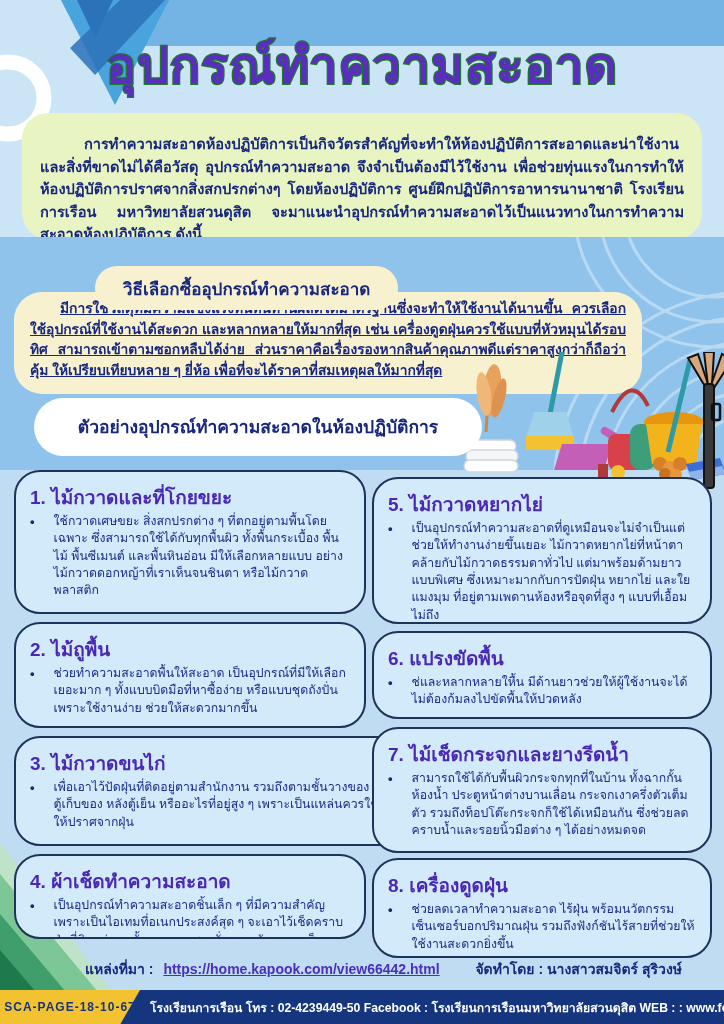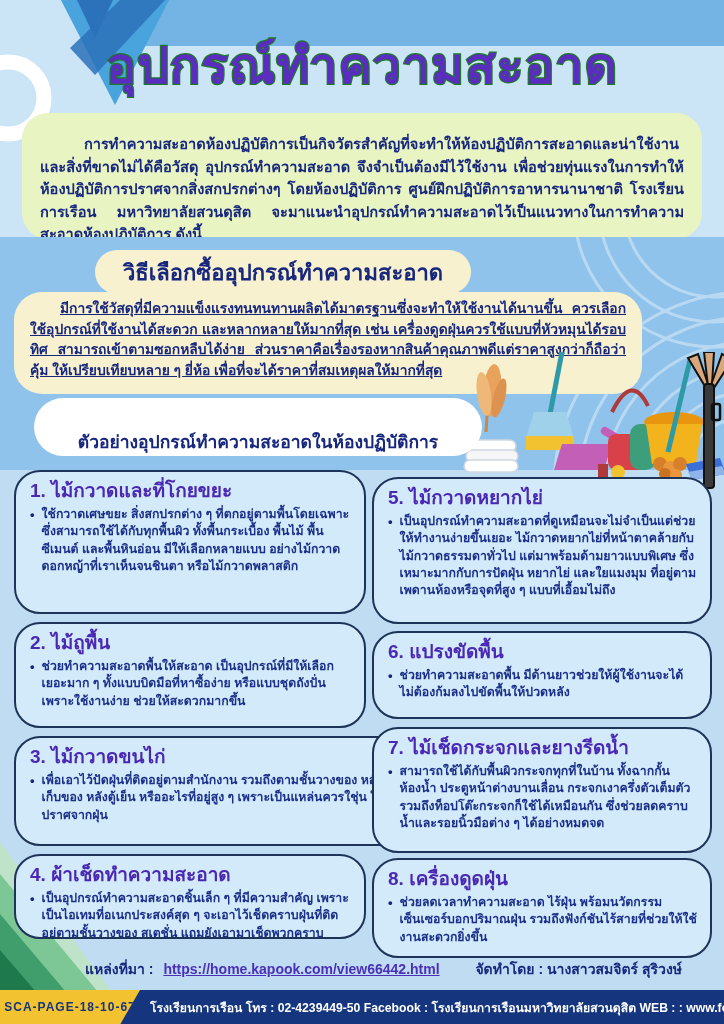--- a/index.html
+++ b/index.html
@@ -18,38 +18,38 @@
   .intro-box { position:absolute; left:22px; top:113px; width:680px; height:126px;
     background:#e9f4c3; border-radius:26px; padding:20px 18px 10px; overflow:hidden; }
   .intro-box p { font-size:14.6px; font-weight:bold; color:#17277d; line-height:1.55;
     text-indent:44px; text-align:justify; }
 
   
   .mid-band { position:absolute; left:0; top:237px; width:724px; height:233px; background:#8fc3ec; }
   .arc-deco { position:absolute; pointer-events:none; }
   .pill { display:inline-flex; align-items:center; justify-content:center;
     font-weight:bold; color:#17277d; }
-  .buying-badge { position:absolute; left:95px; top:250px; height:44px; padding:0 28px;
-    background:#f8f1d0; border-radius:24px; font-size:22px; z-index:2; }
+  .buying-badge { position:absolute; left:95px; top:266px; height:44px; padding:0 28px;
+    background:#f8f1d0; border-radius:24px; font-size:17px; z-index:2; }
   .cream-box { position:absolute; left:14px; top:292px; width:628px; height:102px;
     background:#f8f1d0; border-radius:28px; padding:7px 16px 6px; overflow:hidden; z-index:1; }
   .cream-box p { font-size:13.8px; font-weight:bold; color:#17277d; line-height:1.5;
     text-indent:30px; text-align:justify;text-decoration:underline; }
   .examples-badge { position:absolute; left:34px; top:398px; width:448px; height:58px;
-    background:#ffffff; border-radius:30px; font-size:17.5px; z-index:2;align-items:flex-end; }
+    background:#ffffff; border-radius:30px; font-size:17.5px; z-index:2; }
   .tools-illustration { position:absolute; left:462px; top:352px; z-index:1; pointer-events:none; }
 
   
   .cards-bg { position:absolute; left:0; top:470px; width:724px; height:520px; background:#c0dcf2; }
   .card { position:absolute; background:#d2eafa; border:2.5px solid #1e3358; border-radius:26px;
-    padding:6px 13px 4px 14px; overflow:hidden; z-index:2; }
+    padding:13px 13px 4px 14px; overflow:hidden; z-index:2; }
   .card-title { font-size:19px; font-weight:bold; color:#4a28b4; line-height:1.35; }
   .card-body { display:flex; gap:7px; margin-top:2px; }
   .bullet { color:#17277d; font-size:13px; line-height:1.45; font-weight:bold; }
-  .card-text { font-size:12.3px; font-weight:bold; color:#1b2f8a; line-height:1.42; text-align:left; }
+  .card-text { font-size:12.3px; font-weight:normal; color:#1b2f8a; line-height:1.42; text-align:left;margin-left:12px; }
 
   .green-deco { position:absolute; left:0; top:842px; z-index:1; pointer-events:none; }
 
   
   .source-line { position:absolute; left:0; right:0; top:958px; text-align:center; z-index:3;
     font-size:14px; font-weight:bold; color:#17277d;margin-left:43px; }
   .source-line a { color:#4a30b8; text-decoration:underline; margin:0 6px; }
   .source-line .gap { display:inline-block; width:22px; }
 
   
@@ -216,21 +216,21 @@
     <div class="card-body">
         <span class="bullet">•</span>
         <p class="card-text">เป็นอุปกรณ์ทำความสะอาดที่ดูเหมือนจะไม่จำเป็นแต่ช่วยให้ทำงานง่ายขึ้นเยอะ ไม้กวาดหยากไย่ที่หน้าตาคล้ายกับไม้กวาดธรรมดาทั่วไป แต่มาพร้อมด้ามยาวแบบพิเศษ ซึ่งเหมาะมากกับการปัดฝุ่น หยากไย่ และใยแมงมุม ที่อยู่ตามเพดานห้องหรือจุดที่สูง ๆ แบบที่เอื้อมไม่ถึง</p>
       </div>
   </section>
 
   <section class="card" style="left:372px; top:631px; width:340px; height:88px;">
     <h2 class="card-title"><span>6.</span> <span>แปรงขัดพื้น</span></h2>
     <div class="card-body">
         <span class="bullet">•</span>
-        <p class="card-text">ช่วยทำความสะอาดพื้น มีด้านยาวช่วยให้ผู้ใช้งานจะได้ไม่ต้องก้มลงไปขัดพื้นให้ปวดหลัง</p>
+        <p class="card-text">ช่และหลากหลายใหื้น มีด้านยาวช่วยให้ผู้ใช้งานจะได้ไม่ต้องก้มลงไปขัดพื้นให้ปวดหลัง</p>
       </div>
   </section>
 
   <section class="card" style="left:372px; top:727px; width:340px; height:126px;">
     <h2 class="card-title"><span>7.</span> <span>ไม้เช็ดกระจกและยางรีดน้ำ</span></h2>
     <div class="card-body">
         <span class="bullet">•</span>
         <p class="card-text">สามารถใช้ได้กับพื้นผิวกระจกทุกที่ในบ้าน ทั้งฉากกั้นห้องน้ำ ประตูหน้าต่างบานเลื่อน กระจกเงาครึ่งตัวเต็มตัว รวมถึงท็อปโต๊ะกระจกก็ใช้ได้เหมือนกัน ซึ่งช่วยลดคราบน้ำและรอยนิ้วมือต่าง ๆ ได้อย่างหมดจด</p>
       </div>
   </section>

